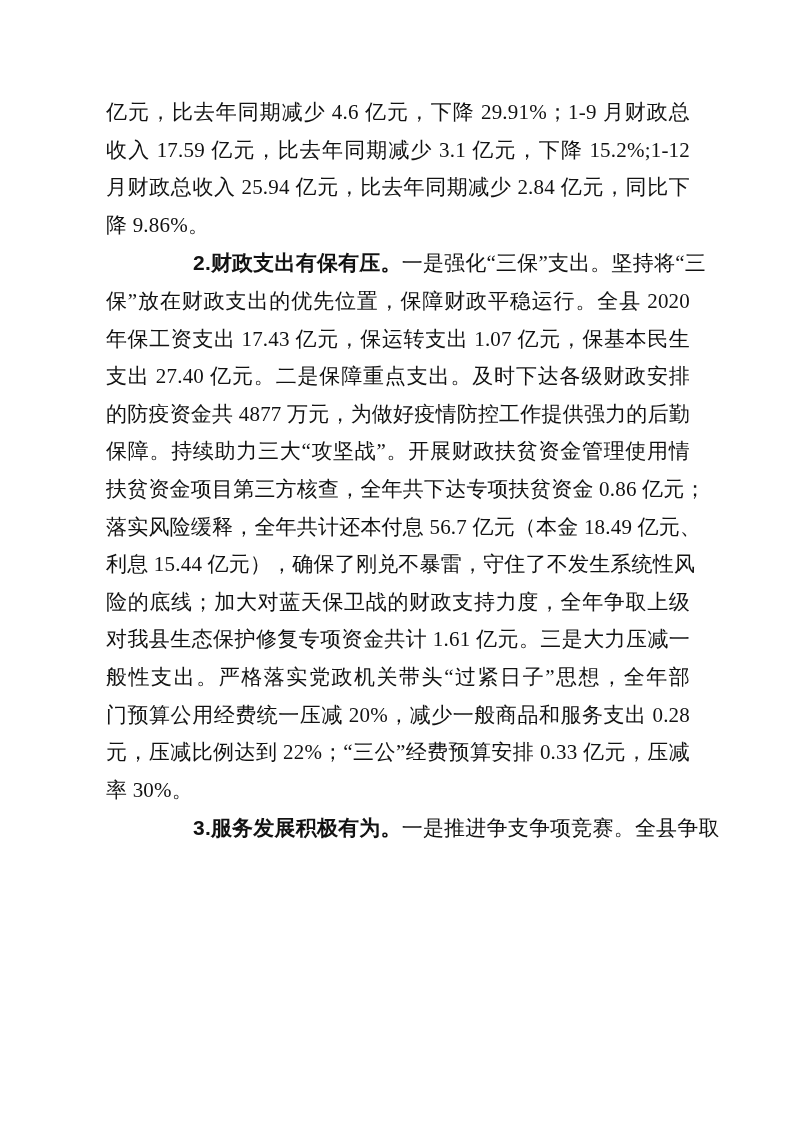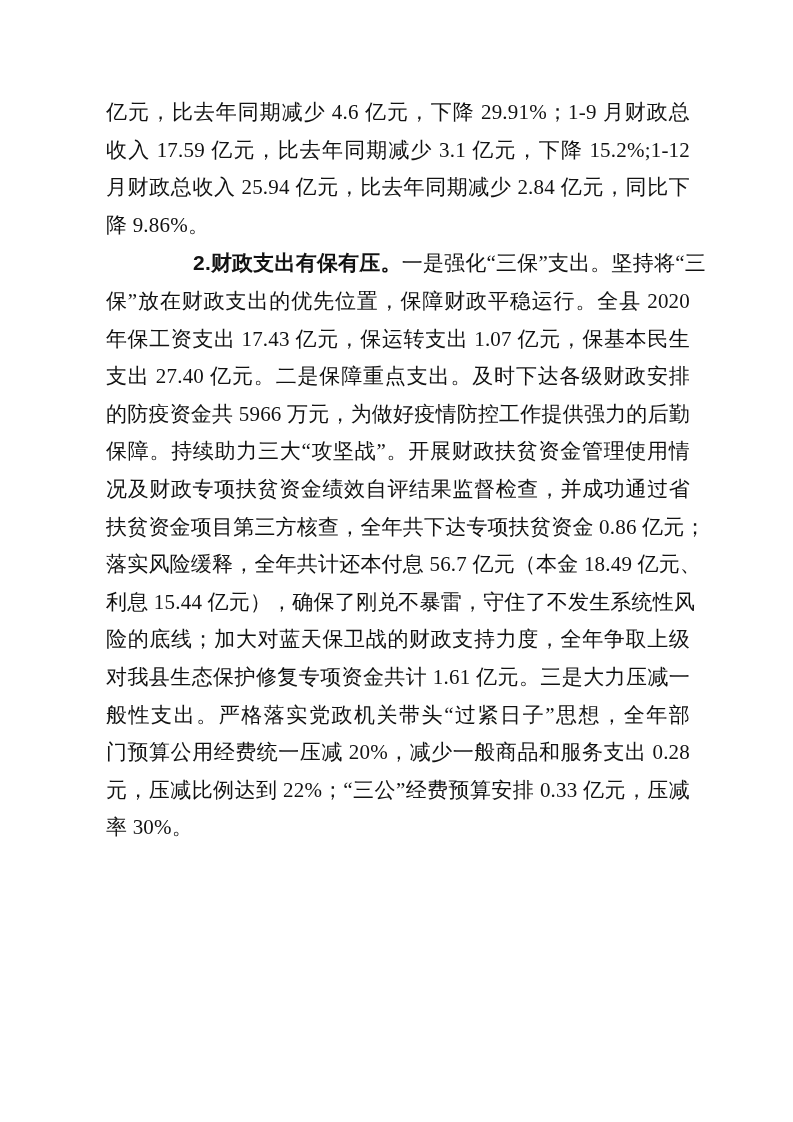--- a/index.html
+++ b/index.html
@@ -57,27 +57,27 @@
 <div class="page">
   <div class="text-block">
       <div class="line full"><span class="seg">亿元，比去年同期减少 4.6 亿元，下降 29.91%；1-9 月财政总</span></div>
       <div class="line full"><span class="seg">收入 17.59 亿元，比去年同期减少 3.1 亿元，下降 15.2%;1-12</span></div>
       <div class="line full"><span class="seg">月财政总收入 25.94 亿元，比去年同期减少 2.84 亿元，同比下</span></div>
       <div class="line"><span class="seg">降 9.86%。</span></div>
       <div class="line full indent"><span class="seg bold">2.财政支出有保有压。</span><span class="seg">一是强化“三保”支出。坚持将“三</span></div>
       <div class="line full"><span class="seg">保”放在财政支出的优先位置，保障财政平稳运行。全县 2020</span></div>
       <div class="line full"><span class="seg">年保工资支出 17.43 亿元，保运转支出 1.07 亿元，保基本民生</span></div>
       <div class="line full"><span class="seg">支出 27.40 亿元。二是保障重点支出。及时下达各级财政安排</span></div>
-      <div class="line full"><span class="seg">的防疫资金共 5966 万元，为做好疫情防控工作提供强力的后勤</span></div>
+      <div class="line full"><span class="seg">的防疫资金共 4877 万元，为做好疫情防控工作提供强力的后勤</span></div>
       <div class="line full"><span class="seg">保障。持续助力三大“攻坚战”。开展财政扶贫资金管理使用情</span></div>
-      <div class="line full"><span class="seg">况及财政专项扶贫资金绩效自评结果监督检查，并成功通过省</span></div>
       <div class="line full"><span class="seg">扶贫资金项目第三方核查，全年共下达专项扶贫资金 0.86 亿元；</span></div>
       <div class="line full"><span class="seg">落实风险缓释，全年共计还本付息 56.7 亿元（本金 18.49 亿元、</span></div>
       <div class="line full"><span class="seg">利息 15.44 亿元），确保了刚兑不暴雷，守住了不发生系统性风</span></div>
       <div class="line full"><span class="seg">险的底线；加大对蓝天保卫战的财政支持力度，全年争取上级</span></div>
       <div class="line full"><span class="seg">对我县生态保护修复专项资金共计 1.61 亿元。三是大力压减一</span></div>
       <div class="line full"><span class="seg">般性支出。严格落实党政机关带头“过紧日子”思想，全年部</span></div>
       <div class="line full"><span class="seg">门预算公用经费统一压减 20%，减少一般商品和服务支出 0.28</span></div>
       <div class="line full"><span class="seg">元，压减比例达到 22%；“三公”经费预算安排 0.33 亿元，压减</span></div>
       <div class="line"><span class="seg">率 30%。</span></div>
+      <div class="line full indent"><span class="seg bold">3.服务发展积极有为。</span><span class="seg">一是推进争支争项竞赛。全县争取</span></div>
     </div>
   <div class="page-number">—9—</div>
 </div>
 
 </body></html>

